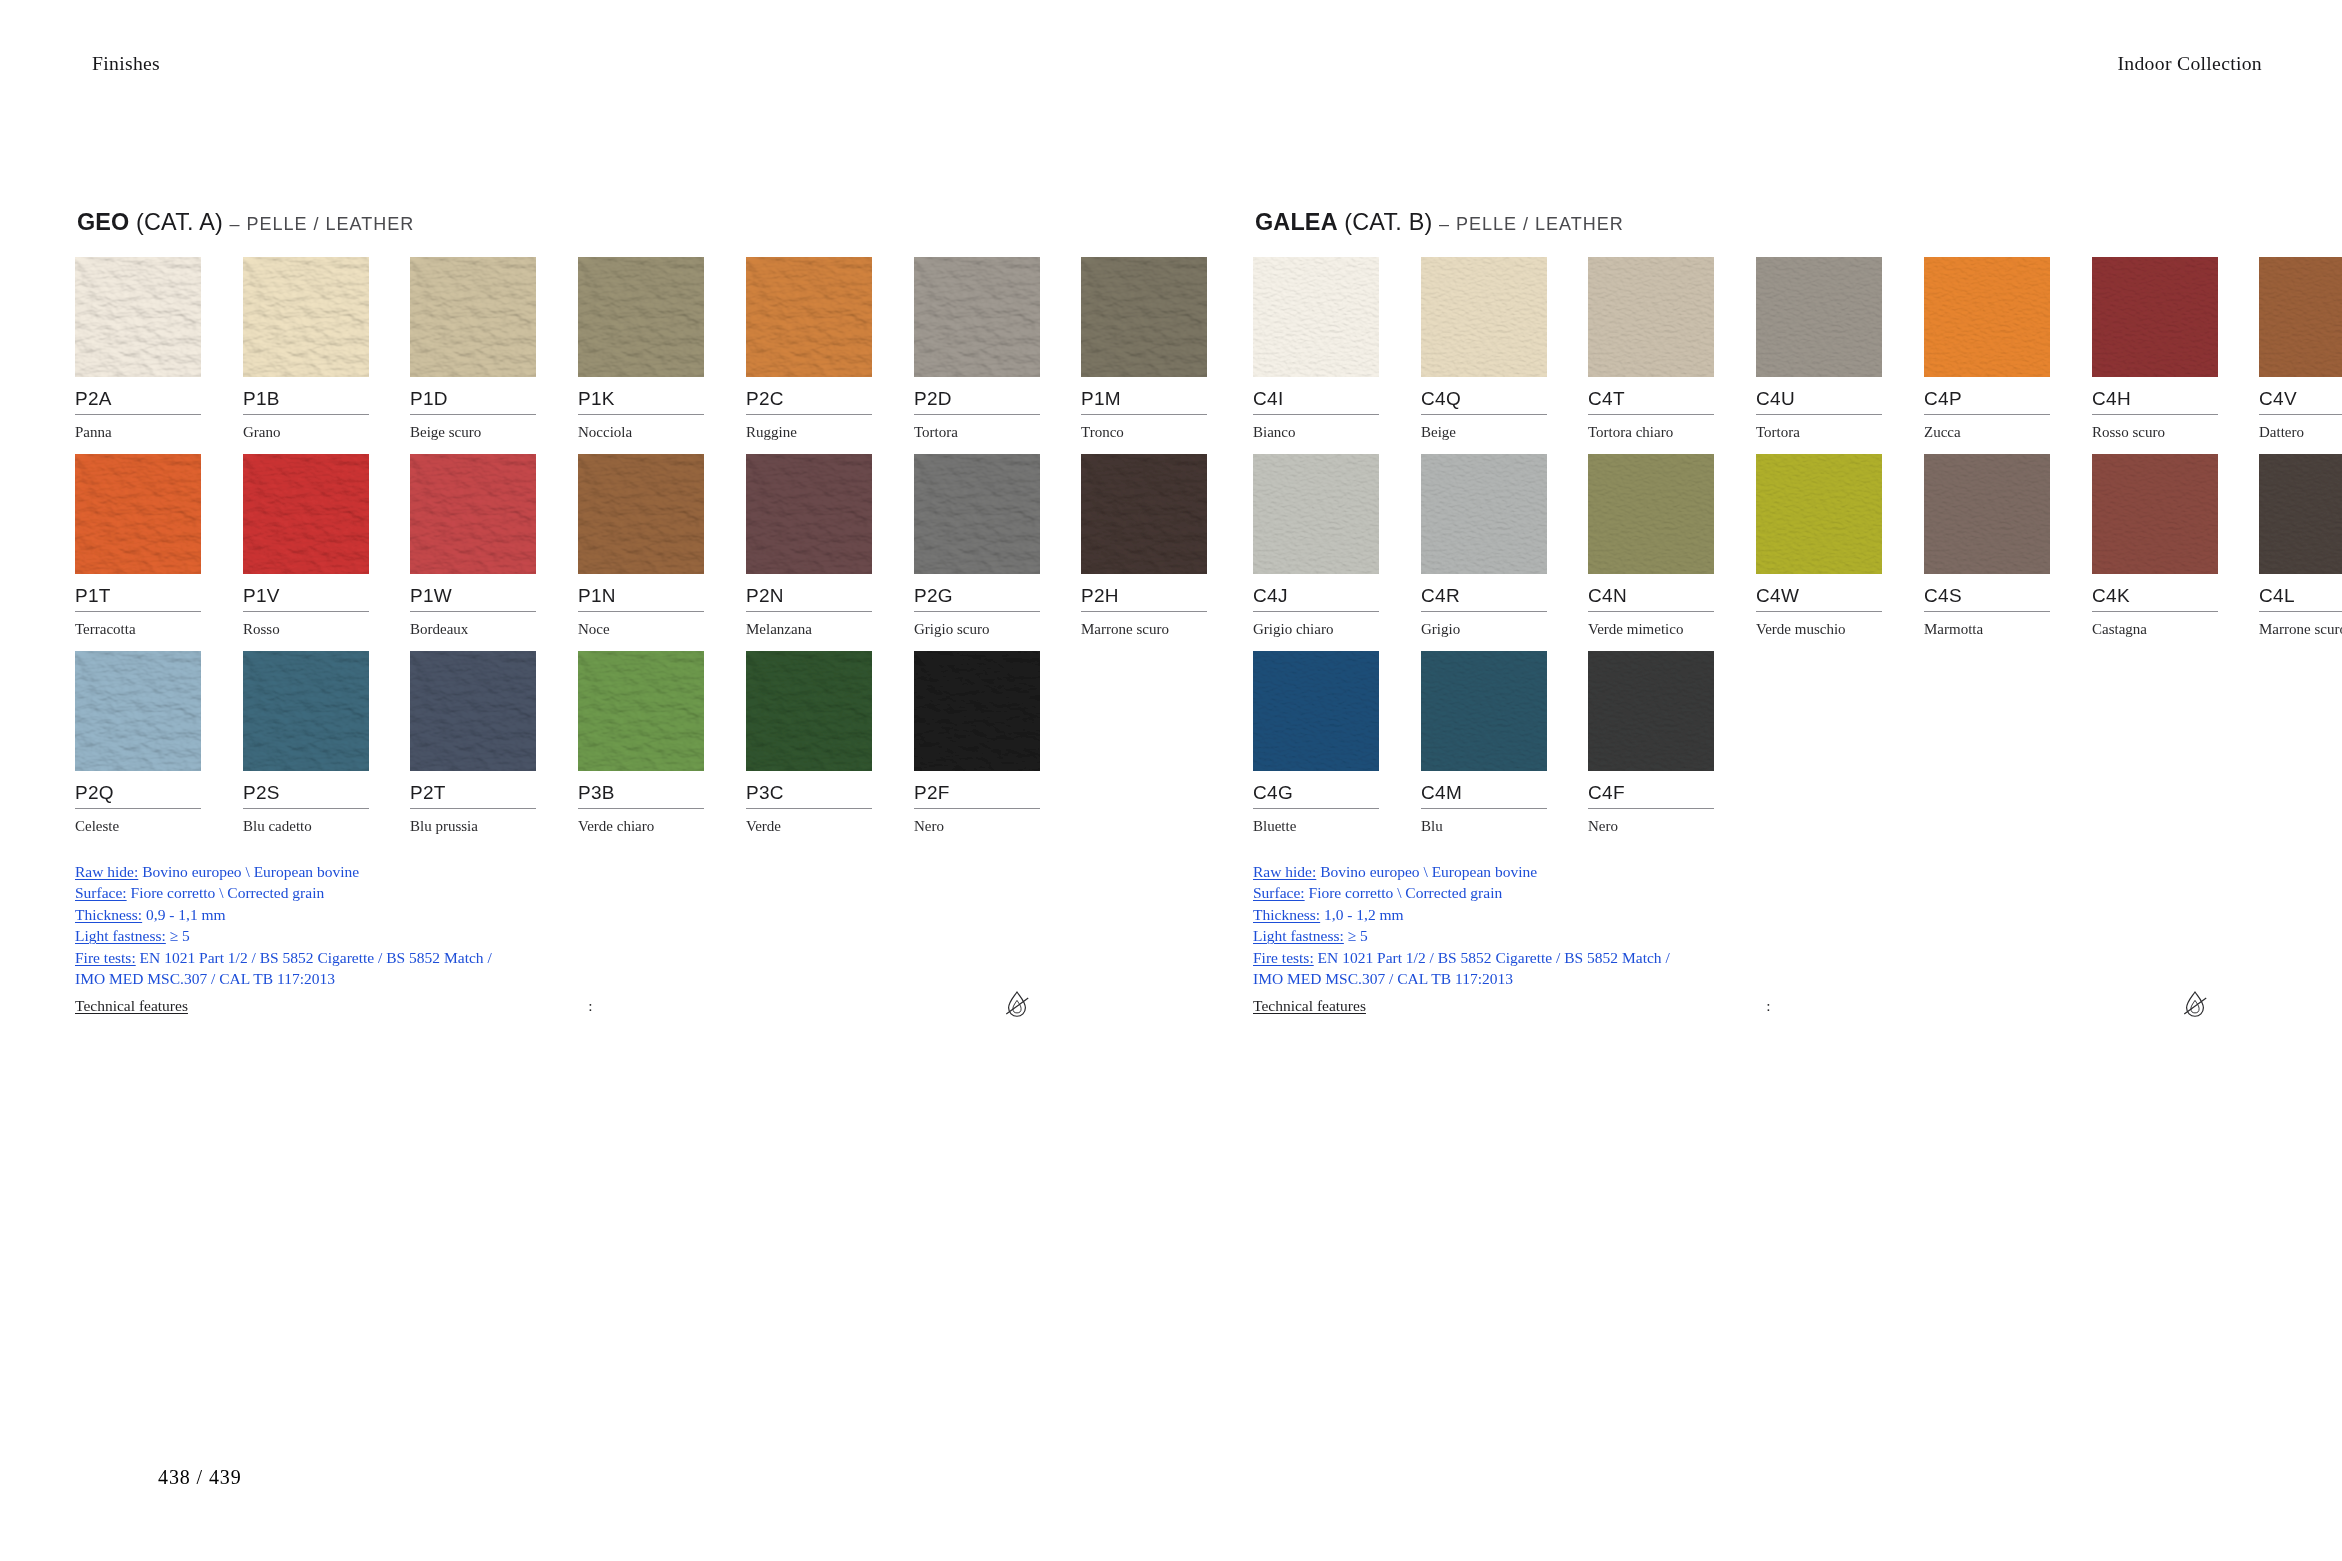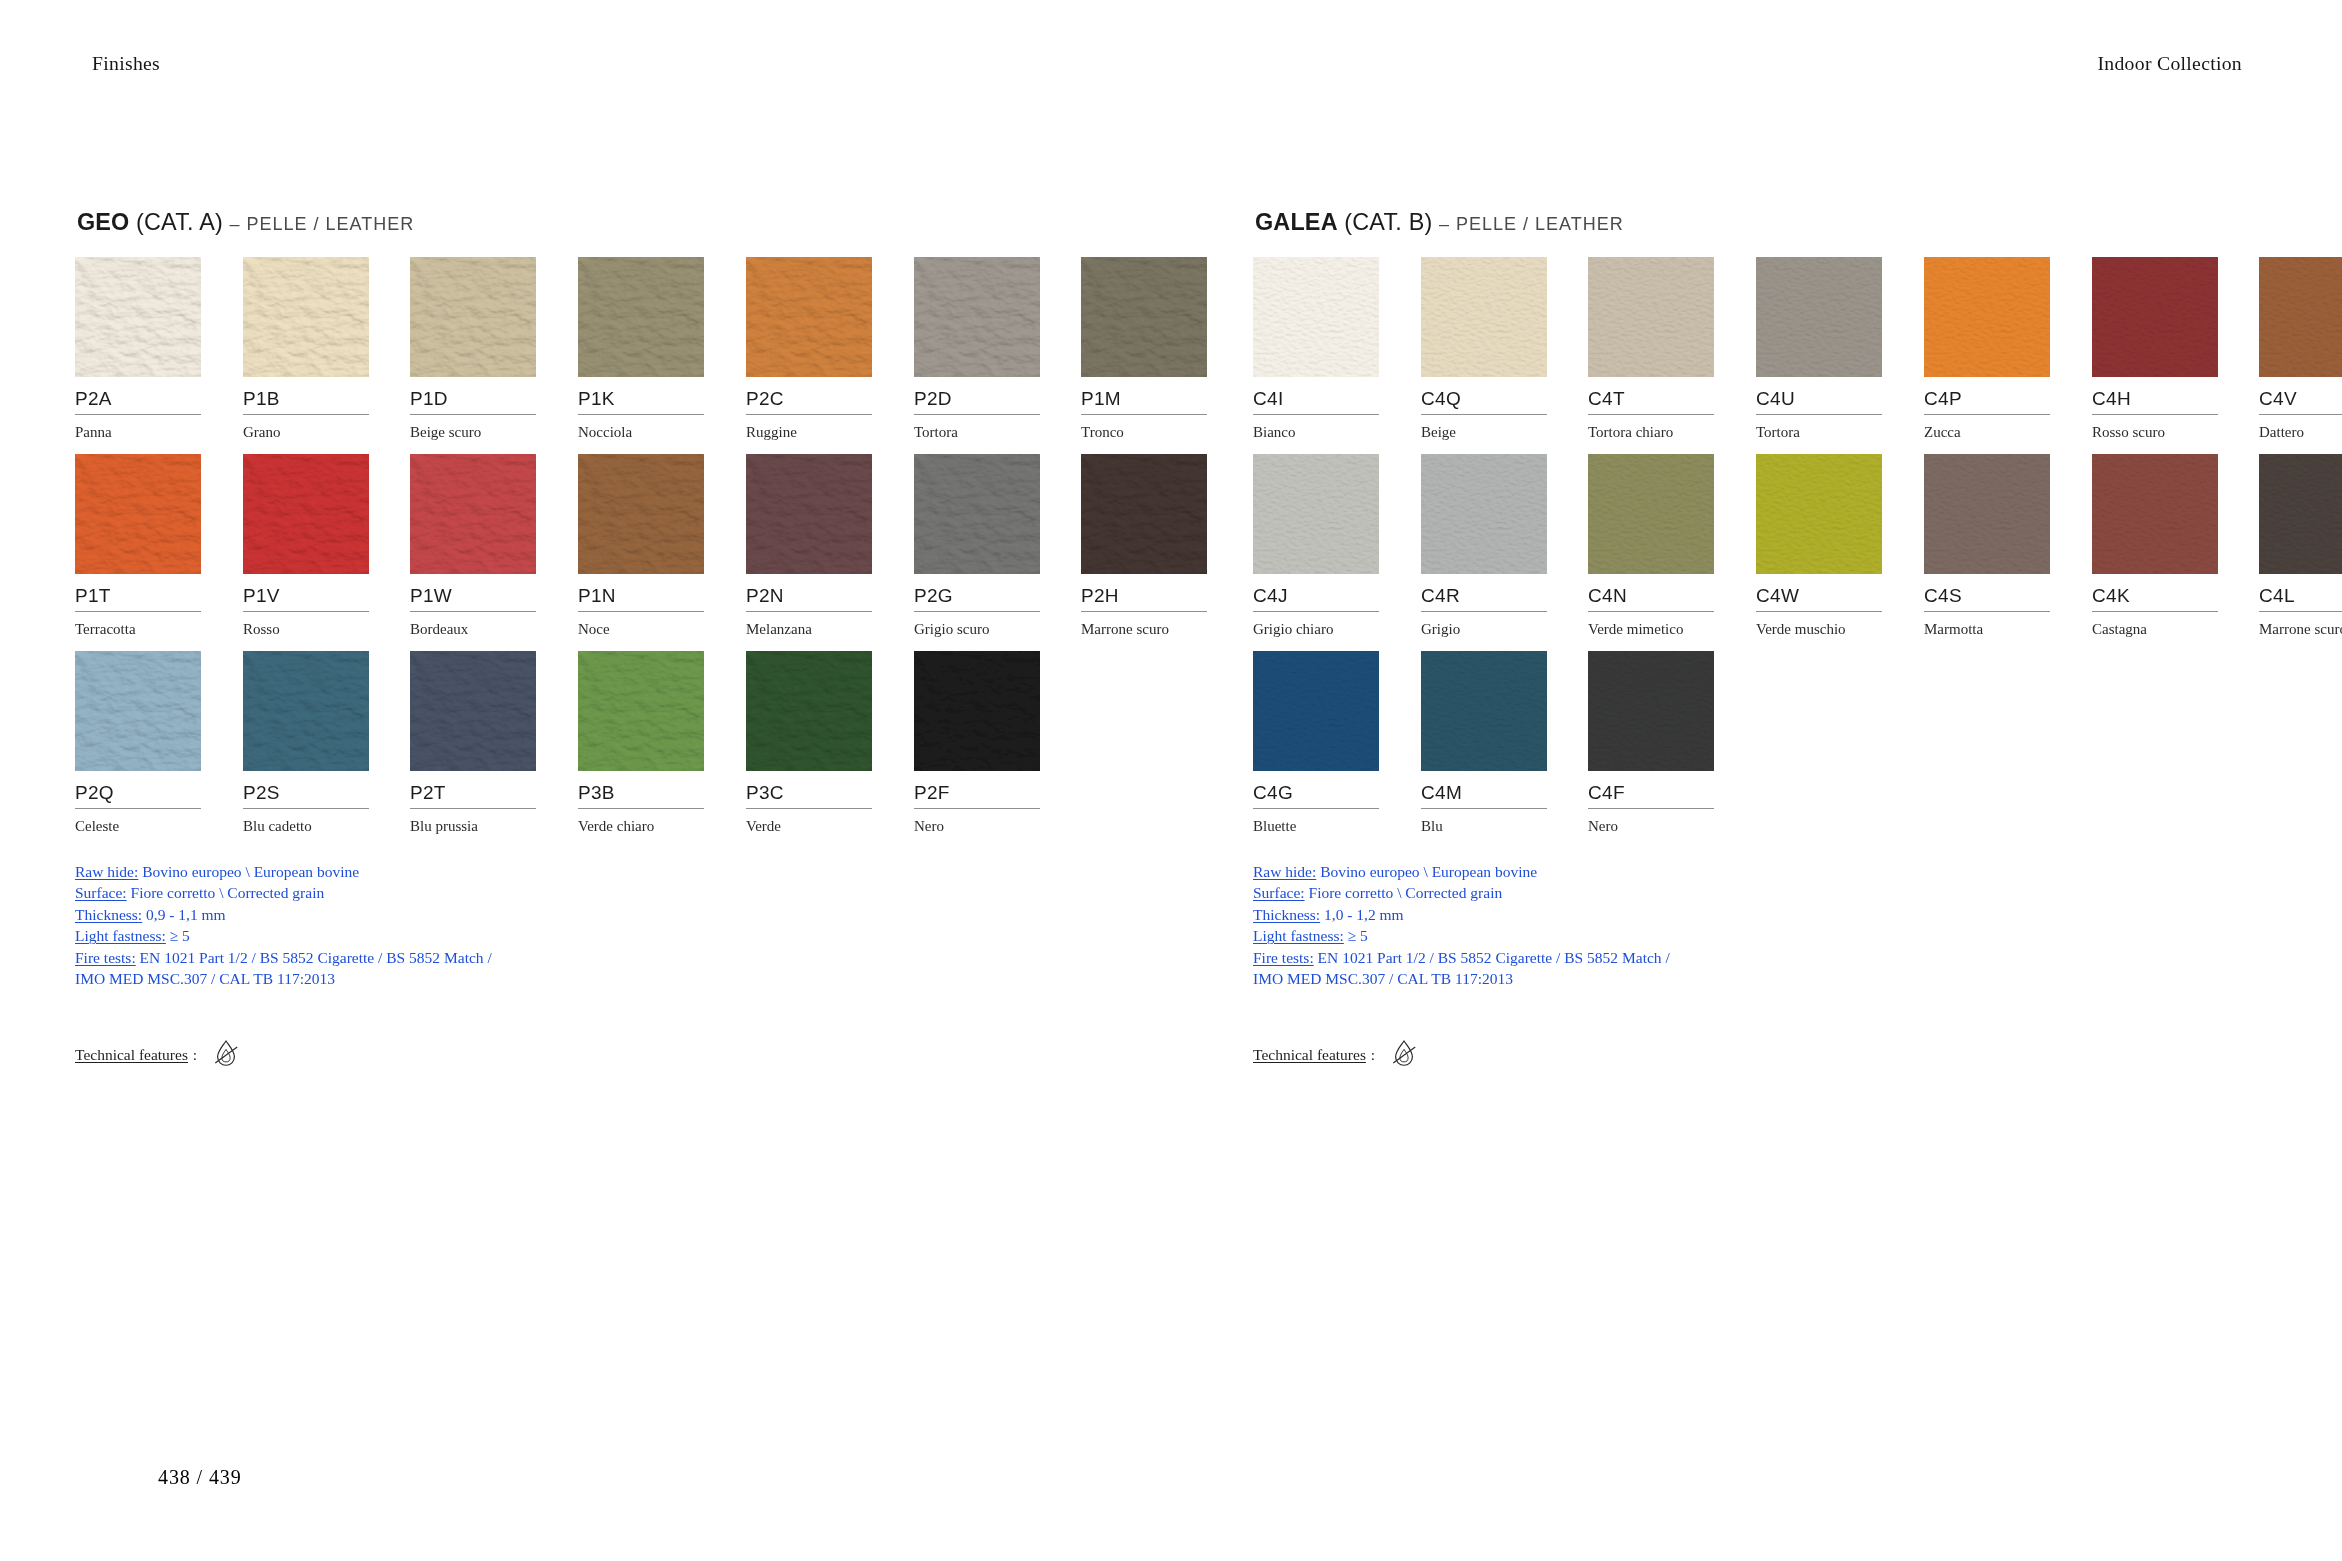--- a/index.html
+++ b/index.html
@@ -14,21 +14,21 @@
   }
   .page{position:absolute;inset:0;}
 
   
   .runhead{
     position:absolute;top:52px;
     font-family:"Liberation Serif", serif;
     font-size:19.7px;letter-spacing:0.3px;color:#17171a;
   }
   #runhead-left{left:92px;}
-  #runhead-right{right:100px;}
+  #runhead-right{right:80px;}
 
   
   .column{position:absolute;top:211px;width:956px;}
   #col-geo{left:75px;}
   #col-galea{left:1253px;}
 
   
   .sec-title{
     font-family:"Liberation Sans", sans-serif;
     font-size:23.4px;white-space:nowrap;color:#1b1b1e;
@@ -58,21 +58,21 @@
     white-space:nowrap;
   }
 
   
   .specs{margin-top:13px;}
   .spec-line{
     font-family:"Liberation Serif", serif;
     font-size:15.5px;color:#1d4ed8;line-height:21.5px;white-space:nowrap;
   }
   .spec-line .k{ text-decoration:underline; text-underline-offset:1.9px;}
-  .techfeat{margin-top:49px;display:flex;align-items:center;gap:15px;}
+  .techfeat{display:flex;align-items:center;gap:15px;justify-content:space-between;}
   .techfeat .k{
     font-family:"Liberation Serif", serif;font-size:15.5px;color:#1f1f22;
     text-decoration:underline;text-underline-offset:1.9px;
   }
   .techfeat .colon{font-family:"Liberation Serif",serif;font-size:15.5px;color:#1f1f22;margin-left:-10.3px;}
 
   
   #folio{
     position:absolute;left:158px;bottom:73px;
     font-family:"Liberation Serif", serif;font-size:20px;color:#000000;letter-spacing:0.9px;

